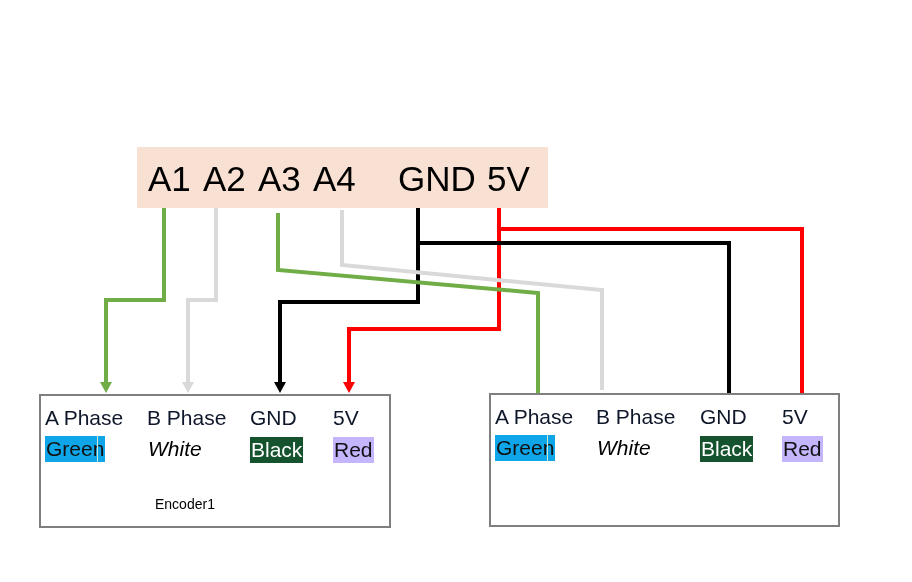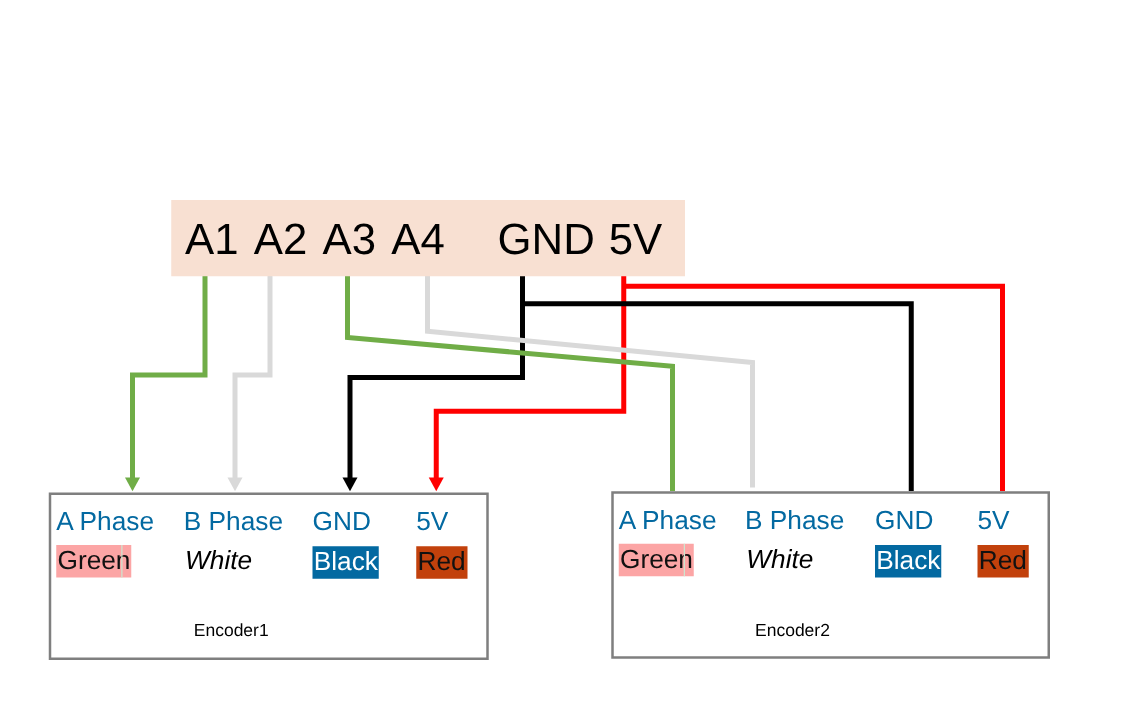--- a/index.html
+++ b/index.html
@@ -18,21 +18,21 @@
       position: absolute;
       left: 0;
       top: 0;
       width: 912px;
       height: 582px;
       z-index: 1;
     }
     .header-bar {
       position: absolute;
       left: 137px;
-      top: 160px;
+      top: 147px;
       width: 411px;
       height: 61px;
       background: #f8e0d2;
       z-index: 2;
     }
     .pin {
       position: absolute;
       top: 12px;
       font-size: 35px;
       line-height: 40px;
@@ -43,33 +43,33 @@
       position: absolute;
       border: 2px solid #7f7f7f;
       background: #ffffff;
       box-sizing: border-box;
       z-index: 2;
     }
     .enc-label {
       position: absolute;
       font-size: 21px;
       line-height: 24px;
-      color: #0369a1;
+      color: #0f172a;
       white-space: nowrap;
     }
     .color-tag {
       position: absolute;
       font-size: 21px;
       line-height: 26px;
       white-space: nowrap;
       padding: 0 1px;
     }
-    .tag-green { background: #fca5a5; color: #111; }
-    .tag-black { background: #0369a1; color: #ffffff; }
-    .tag-red { background: #c2410c; color: #111; }
+    .tag-green { background: #0ea5e9; color: #111; }
+    .tag-black { background: #14532d; color: #ffffff; }
+    .tag-red { background: #c4b5fd; color: #111; }
     .tag-white { background: transparent; color: #000; font-style: italic; }
     .tag-green .divider {
       position: absolute;
       left: 52px;
       top: 0;
       width: 1px;
       height: 26px;
       background: #cde5cf;
     }
     .enc-title {
@@ -131,14 +131,13 @@
   <span class="enc-label" style="left:291px; top:10px">5V</span>
 
   <span class="color-tag tag-green" style="left:4px; top:40px">
     <span>Green</span>
     <span class="divider"></span>
   </span>
   <span class="color-tag tag-white" style="left:105px; top:40px">White</span>
   <span class="color-tag tag-black" style="left:209px; top:41px">Black</span>
   <span class="color-tag tag-red" style="left:291px; top:41px">Red</span>
 
-  <span class="enc-title" style="left:113px; top:97px">Encoder2</span>
 </div>
 
 </body></html>

